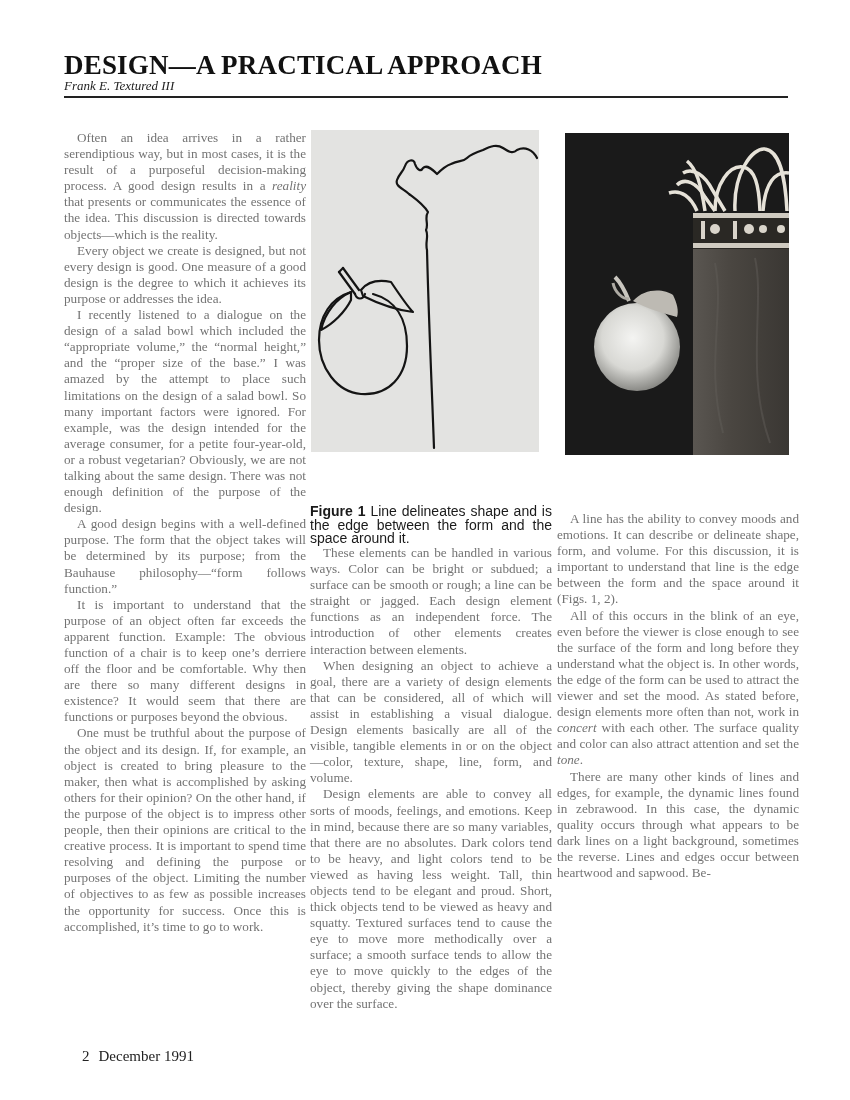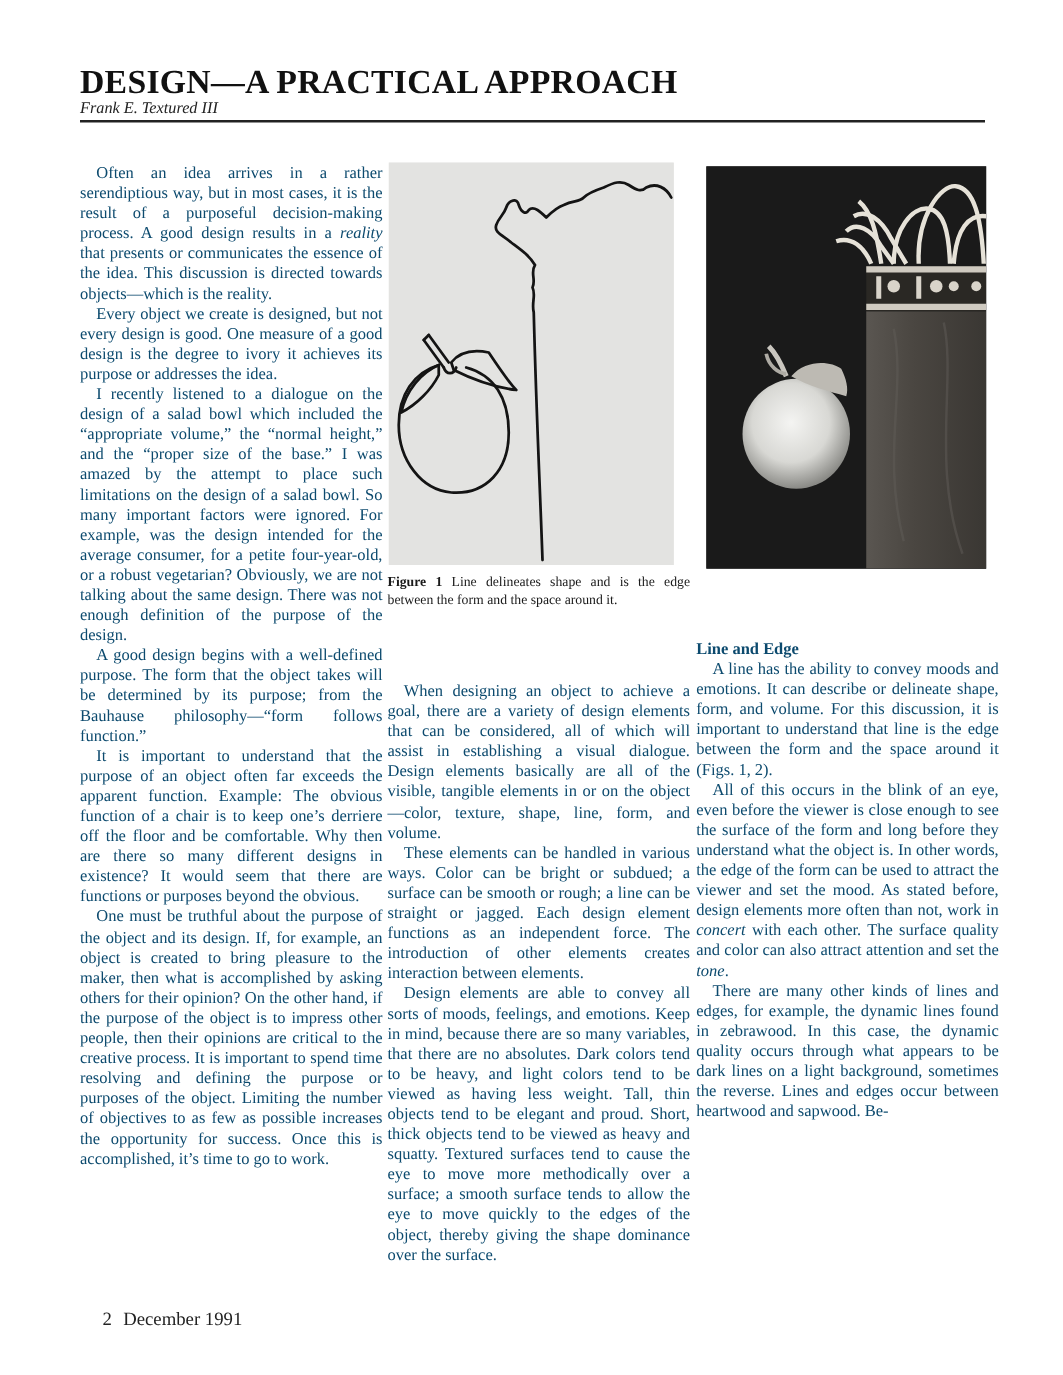--- a/index.html
+++ b/index.html
@@ -12,36 +12,36 @@
   }
   .author {
     position: absolute; left: 64px; top: 78px;
     font-family: "Liberation Serif", serif; font-style: italic; font-size: 13px; color: #222;
   }
   .rule { position: absolute; left: 64px; top: 96px; width: 724px; height: 2px; background: #222; }
 
   .col {
     position: absolute; width: 242px;
     font-family: "Liberation Serif", serif; font-size: 13.2px; line-height: 16.1px;
-    text-align: justify; color: #0c4a6e;
+    text-align: justify; color: #737373;
   }
   .col p { margin: 0; text-indent: 13px; }
   .col1 { left: 64px; top: 130px; }
   .col2 { left: 310px; top: 545px; }
   .col3 { left: 557px; top: 511px; }
 
   .fig { position: absolute; overflow: hidden; }
   .fig1 { left: 311px; top: 130px; width: 228px; height: 322px; background: #e2e2e0; }
   .fig2 { left: 565px; top: 133px; width: 224px; height: 322px; background: #1b1b1b; }
   .fig svg { display: block; }
 
   .caption {
     position: absolute; width: 242px;
-    font-family: Liberation Serif, serif; font-size: 11px; line-height: 13.5px;
-    text-align: justify; color: #1a1a1a;
+    font-family: Liberation Sans, sans-serif; font-size: 14px; line-height: 13.5px;
+    text-align: justify; color: #1a1a1a; margin-top: 45px;
   }
   .caption b { font-weight: bold; }
   .cap1 { left: 310px; top: 460px; }
   .cap2 { left: 565px; top: 460px; width: 224px; }
 
   .section-head {
     font-family: "Liberation Serif", serif; font-weight: bold; font-size: 13.2px;
     line-height: 16.1px; display: block; text-indent: 0;
   }
   .folio {
@@ -54,21 +54,21 @@
 <body>
 
 <div class="page">
 
   <h1 class="title">DESIGN—A PRACTICAL APPROACH</h1>
   <div class="author">Frank E. Textured III</div>
   <div class="rule"></div>
 
   <div class="col col1">
     <p><span>Often an idea arrives in a rather serendiptious way, but in most cases, it is the result of a purposeful decision-making process. A good design results in a </span><em>reality</em><span> that presents or communicates the essence of the idea. This discussion is directed towards objects—which is the reality.</span></p>
-    <p>Every object we create is designed, but not every design is good. One measure of a good design is the degree to ivory it achieves its purpose or addresses the idea.</p>
+    <p>Every object we create is designed, but not every design is good. One measure of a good design is the degree to which it achieves its purpose or addresses the idea.</p>
     <p>I recently listened to a dialogue on the design of a salad bowl which included the “appropriate volume,” the “normal height,” and the “proper size of the base.” I was amazed by the attempt to place such limitations on the design of a salad bowl. So many important factors were ignored. For example, was the design intended for the average consumer, for a petite four-year-old, or a robust vegetarian? Obviously, we are not talking about the same design. There was not enough definition of the purpose of the design.</p>
     <p>A good design begins with a well-defined purpose. The form that the object takes will be determined by its purpose; from the Bauhause philosophy—“form follows function.”</p>
     <p>It is important to understand that the purpose of an object often far exceeds the apparent function. Example: The obvious function of a chair is to keep one’s derriere off the floor and be comfortable. Why then are there so many different designs in existence? It would seem that there are functions or purposes beyond the obvious.</p>
     <p>One must be truthful about the purpose of the object and its design. If, for example, an object is created to bring pleasure to the maker, then what is accomplished by asking others for their opinion? On the other hand, if the purpose of the object is to impress other people, then their opinions are critical to the creative process. It is important to spend time resolving and defining the purpose or purposes of the object. Limiting the number of objectives to as few as possible increases the opportunity for success. Once this is accomplished, it’s time to go to work.</p>
   </div>
 
   <div class="fig fig1">
     <svg width="228" height="322" viewBox="0 0 228 322">
       <rect x="0" y="0" width="228" height="322" fill="#e3e3e1"></rect>
       <g fill="none" stroke="#141414" stroke-width="2.2" stroke-linecap="round" stroke-linejoin="round">
@@ -85,22 +85,22 @@
         <path d="M50,160 C58,150 70,150 80,152 C88,164 96,176 102,182 C86,180 68,174 52,166 Z"></path>
         <path d="M44,164 C46,170 52,170 54,164"></path>
       </g>
     </svg>
   </div>
   <div class="caption cap1">
     <b>Figure 1</b><span> Line delineates shape and is the edge between the form and the space around it.</span>
   </div>
 
   <div class="col col2">
+    <p>These elements can be handled in various ways. Color can be bright or subdued; a surface can be smooth or rough; a line can be straight or jagged. Each design element functions as an independent force. The introduction of other elements creates interaction between elements.</p>
     <p>When designing an object to achieve a goal, there are a variety of design elements that can be considered, all of which will assist in establishing a visual dialogue. Design elements basically are all of the visible, tangible elements in or on the object—color, texture, shape, line, form, and volume.</p>
-    <p>These elements can be handled in various ways. Color can be bright or subdued; a surface can be smooth or rough; a line can be straight or jagged. Each design element functions as an independent force. The introduction of other elements creates interaction between elements.</p>
     <p>Design elements are able to convey all sorts of moods, feelings, and emotions. Keep in mind, because there are so many variables, that there are no absolutes. Dark colors tend to be heavy, and light colors tend to be viewed as having less weight. Tall, thin objects tend to be elegant and proud. Short, thick objects tend to be viewed as heavy and squatty. Textured surfaces tend to cause the eye to move more methodically over a surface; a smooth surface tends to allow the eye to move quickly to the edges of the object, thereby giving the shape dominance over the surface.</p>
   </div>
 
   <div class="fig fig2">
     <svg width="224" height="322" viewBox="0 0 224 322">
       <defs>
         <radialGradient id="orangeGrad" cx="45%" cy="40%" r="60%">
           <stop offset="0%" stop-color="#f4f4f2"></stop>
           <stop offset="60%" stop-color="#d8d8d4"></stop>
           <stop offset="100%" stop-color="#8a8a86"></stop>
@@ -142,21 +142,20 @@
       <ellipse cx="72" cy="214" rx="43" ry="44" fill="url(#orangeGrad)"></ellipse>
 
       <path d="M68,168 C80,154 100,156 108,162 C112,170 114,178 112,184 C98,180 82,176 68,168 Z" fill="#bdbab3"></path>
 
       <path d="M50,144 C56,150 60,158 64,168" stroke="#c9c6bf" stroke-width="4" fill="none"></path>
       <path d="M48,150 C50,160 58,166 64,166" stroke="#aeaba4" stroke-width="3" fill="none"></path>
     </svg>
   </div>
 
   <div class="col col3">
-    <span class="section-head">Line and Edge</span>
     <p>A line has the ability to convey moods and emotions. It can describe or delineate shape, form, and volume. For this discussion, it is important to understand that line is the edge between the form and the space around it (Figs. 1, 2).</p>
     <p><span>All of this occurs in the blink of an eye, even before the viewer is close enough to see the surface of the form and long before they understand what the object is. In other words, the edge of the form can be used to attract the viewer and set the mood. As stated before, design elements more often than not, work in </span><em>concert</em><span> with each other. The surface quality and color can also attract attention and set the </span><em>tone</em><span>.</span></p>
     <p>There are many other kinds of lines and edges, for example, the dynamic lines found in zebrawood. In this case, the dynamic quality occurs through what appears to be dark lines on a light background, sometimes the reverse. Lines and edges occur between heartwood and sapwood. Be-</p>
   </div>
 
   <div class="folio">
     <span>2</span><span>December 1991</span>
   </div>
 
 </div>

